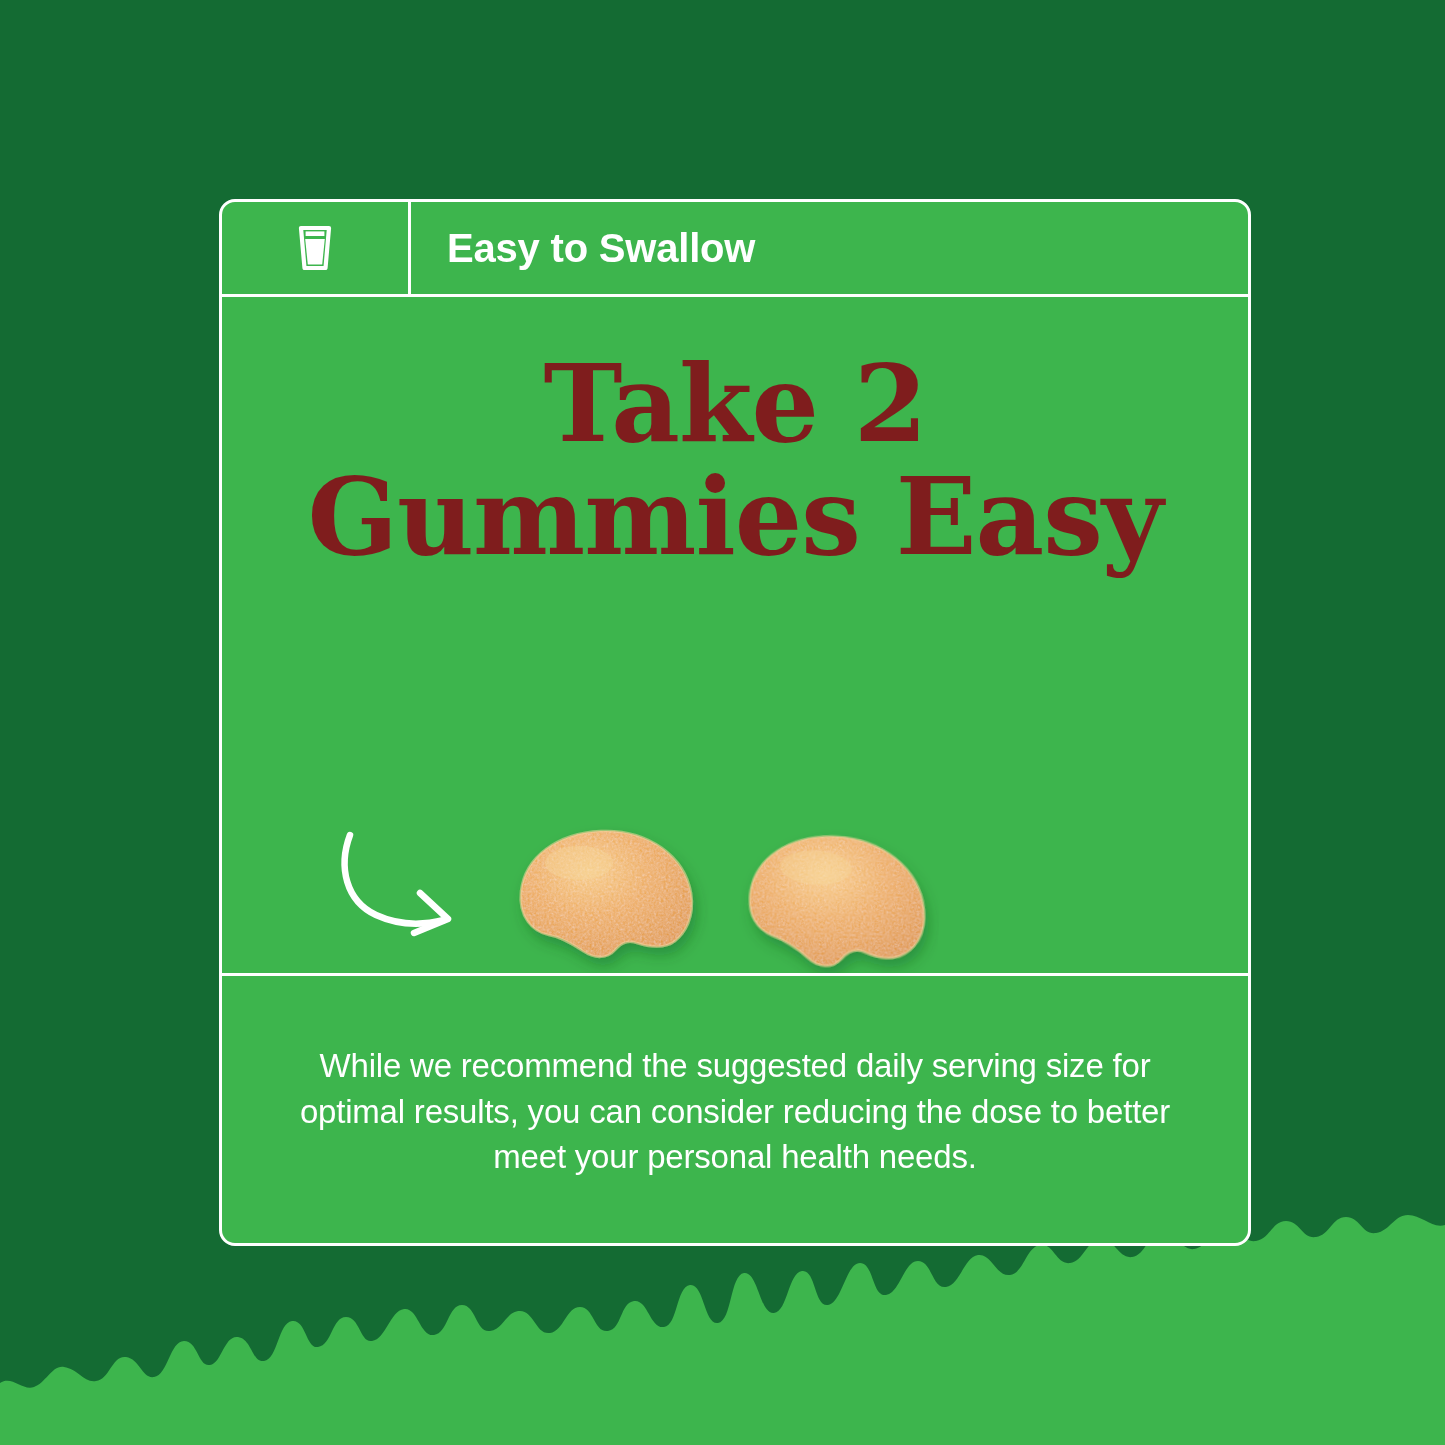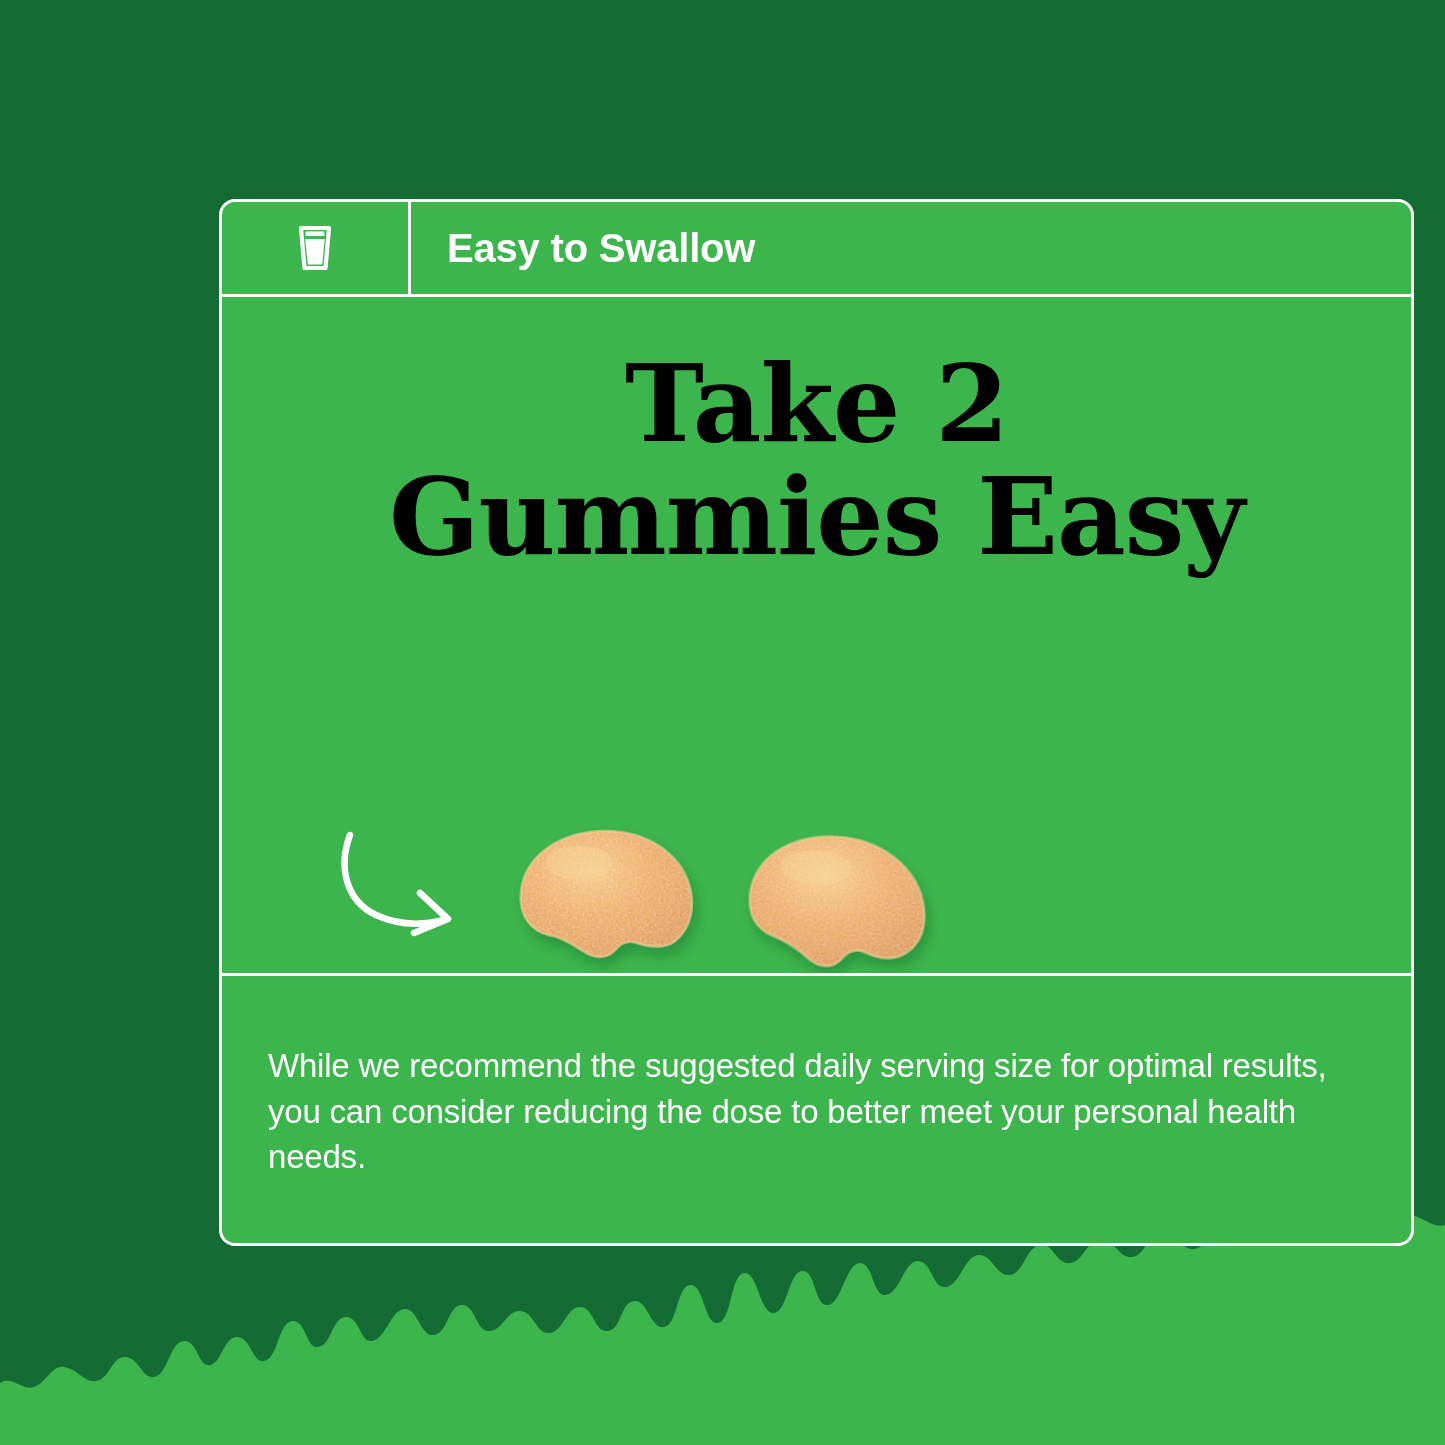--- a/index.html
+++ b/index.html
@@ -25,21 +25,21 @@
     height: 230px;
     z-index: 1;
     pointer-events: none;
   }
 
   
   .card {
     position: absolute;
     left: 219px;
     top: 199px;
-    width: 1195px;
+    width: 1032px;
     height: 1047px;
     border: 3px solid #ffffff;
     border-radius: 16px;
     box-sizing: border-box;
     z-index: 3;
     background: #3DB54D;
     display: flex;
     flex-direction: column;
   }
 
@@ -86,21 +86,21 @@
     border-bottom: 3px solid #ffffff;
     overflow: hidden;
   }
 
   .headline {
     position: absolute;
     left: 0;
     right: 0;
     top: 50px;
     text-align: center;
-    color: #000000;
+    color: #7f1d1d;
     font-family: "DejaVu Serif", "Liberation Serif", serif;
     font-weight: 700;
     font-size: 106px;
     line-height: 1.07;
     letter-spacing: -1px;
     padding: 0 20px;
     box-sizing: border-box;
   }
   .headline .l1 { display: block; }
   .headline .l2 { display: block; }
@@ -133,20 +133,21 @@
     flex: 0 0 auto;
     padding: 34px 46px 30px 46px;
   }
   .footnote {
     color: #ffffff;
     font-size: 33px;
     line-height: 1.38;
     font-weight: 400;
     font-family: "Liberation Sans", sans-serif;
     letter-spacing: -0.2px;
+    text-align: center;
   }
 </style>
 </head>
 <body>
 
 <div class="stage">
 
   <svg class="torn-band" viewBox="0 0 1445 230" preserveAspectRatio="none">
     <path d="M0 168
              C 12 160, 22 176, 34 172

